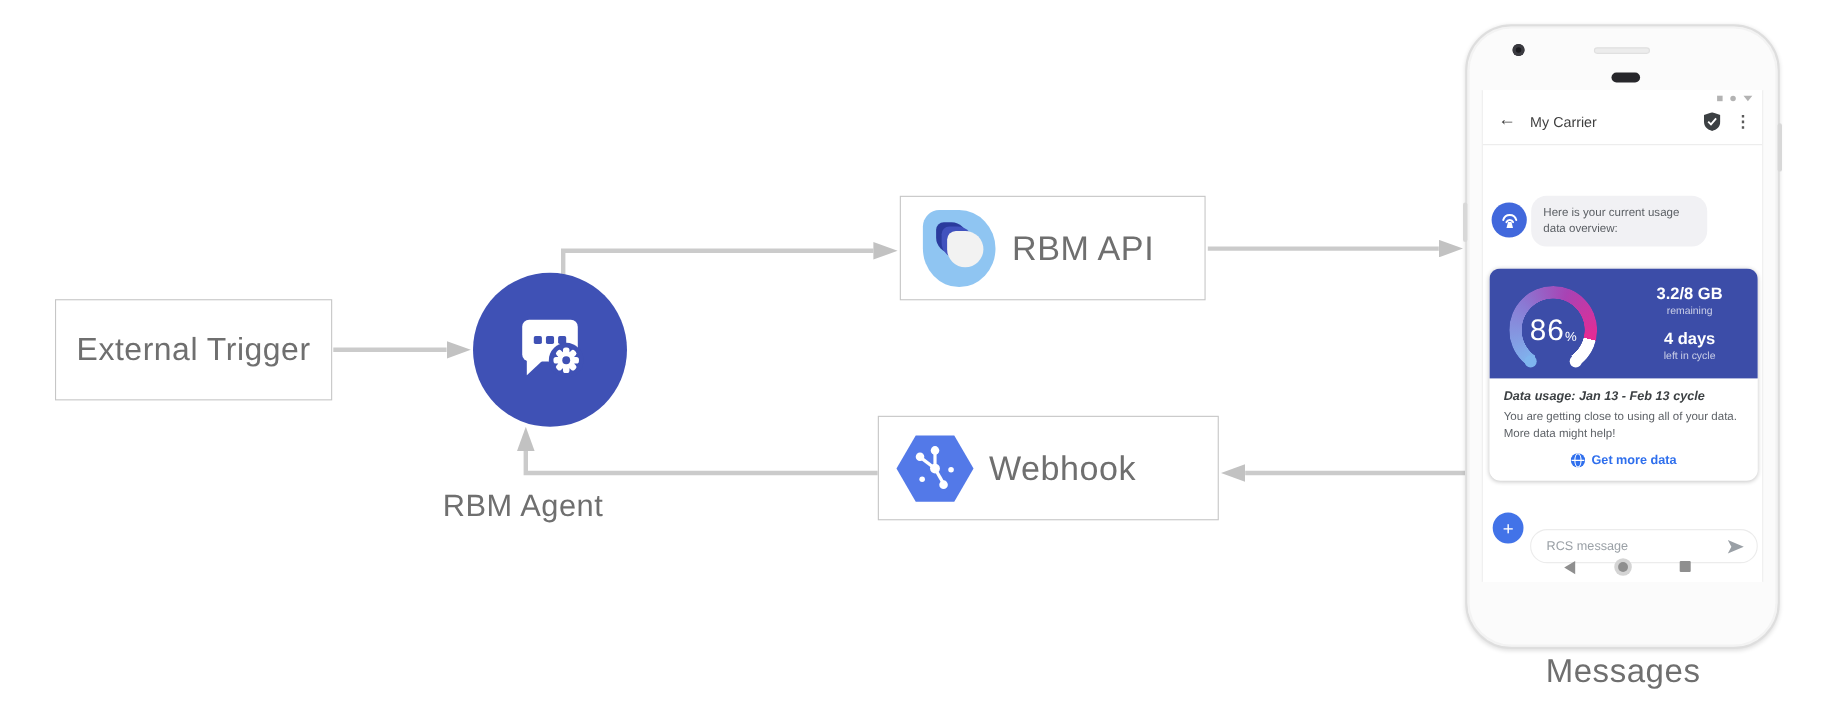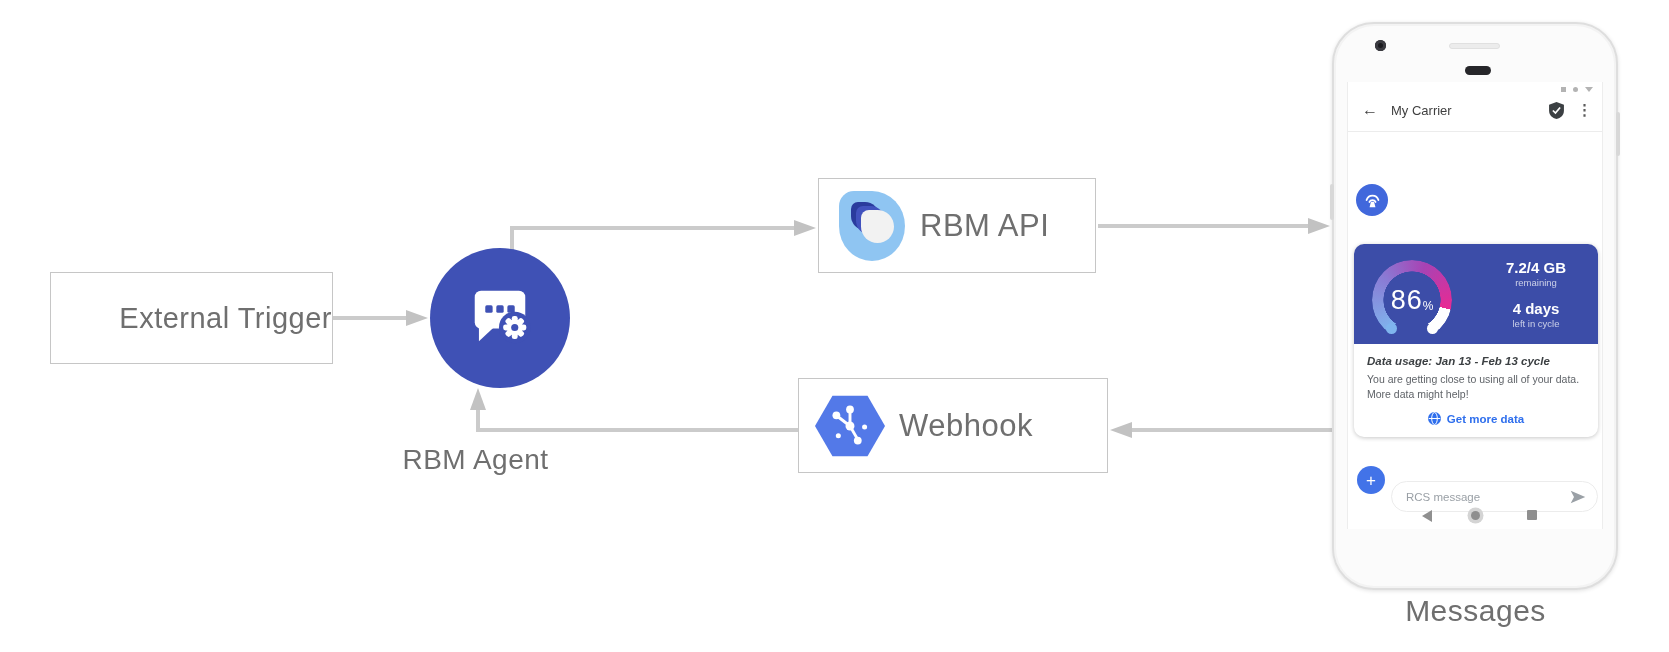--- a/index.html
+++ b/index.html
@@ -7,21 +7,21 @@
               font-family:"Liberation Sans", sans-serif; }
   .stage { position:relative; width:1669px; height:652px; }
 
   
   svg.connectors { position:absolute; left:0; top:0; z-index:1; }
 
   
   .dbox { position:absolute; background:#fff; border:1px solid #c6c6c6; z-index:2;
           display:flex; align-items:center; }
   .dbox-label { font-size:31px; font-weight:300; color:#6f6f6f; letter-spacing:.5px; }
-  #external-box { left:50px; top:272px; width:283px; height:92px; justify-content:flex-end; }
+  #external-box { left:50px; top:272px; width:252px; height:92px; justify-content:center; }
   #external-box .dbox-label { font-size:29px; }
   #api-box { left:818px; top:178px; width:278px; height:95px; padding-left:20px; gap:15px; }
   #webhook-box { left:798px; top:378px; width:310px; height:95px; padding-left:15px; gap:13px; }
 
   .freelabel { position:absolute; z-index:2; color:#6f6f6f; font-weight:300;
                text-align:center; letter-spacing:.5px; }
   #agent-label { left:388px; top:444px; width:175px; font-size:28px; }
   #messages-label { left:1368px; top:594px; width:215px; font-size:30px; }
 
   
@@ -217,34 +217,35 @@
         <span class="hdr-menu">⋮</span>
       </div>
 
       <div class="avatar">
         <svg width="19" height="19" viewBox="0 0 18 18">
           <path d="M3.4,8.6 A5.8,5.8 0 0 1 14.6,8.6" fill="none" stroke="#ffffff" stroke-width="1.7" stroke-linecap="round"></path>
           <path d="M6.1,10.4 A3.2,3.2 0 0 1 11.9,10.4" fill="none" stroke="#ffffff" stroke-width="1.7" stroke-linecap="round"></path>
           <path d="M7.5,10.2 h3 l1.3,5.3 h-5.6 z" fill="#ffffff"></path>
         </svg>
       </div>
+      <div class="bubble">Here is your current usage data overview:</div>
 
       <div class="card">
         <div class="card-blue">
           <div class="gauge">
             <div class="gauge-ring"></div>
             <div class="gauge-cap cap-start"></div>
             <div class="gauge-cap cap-end"></div>
             <div class="gauge-label">
               <span class="pct-val">86</span>
               <span class="pct-unit">%</span>
             </div>
           </div>
           <div class="card-stats">
-            <div class="stat-val">7.2/4 GB</div>
+            <div class="stat-val">3.2/8 GB</div>
             <div class="stat-sub">remaining</div>
             <div class="stat-gap"></div>
             <div class="stat-val">4 days</div>
             <div class="stat-sub">left in cycle</div>
           </div>
         </div>
         <div class="card-white">
           <div class="card-title">Data usage: Jan 13 - Feb 13 cycle</div>
           <div class="card-body">You are getting close to using all of your data. More data might help!</div>
           <div class="card-link">

